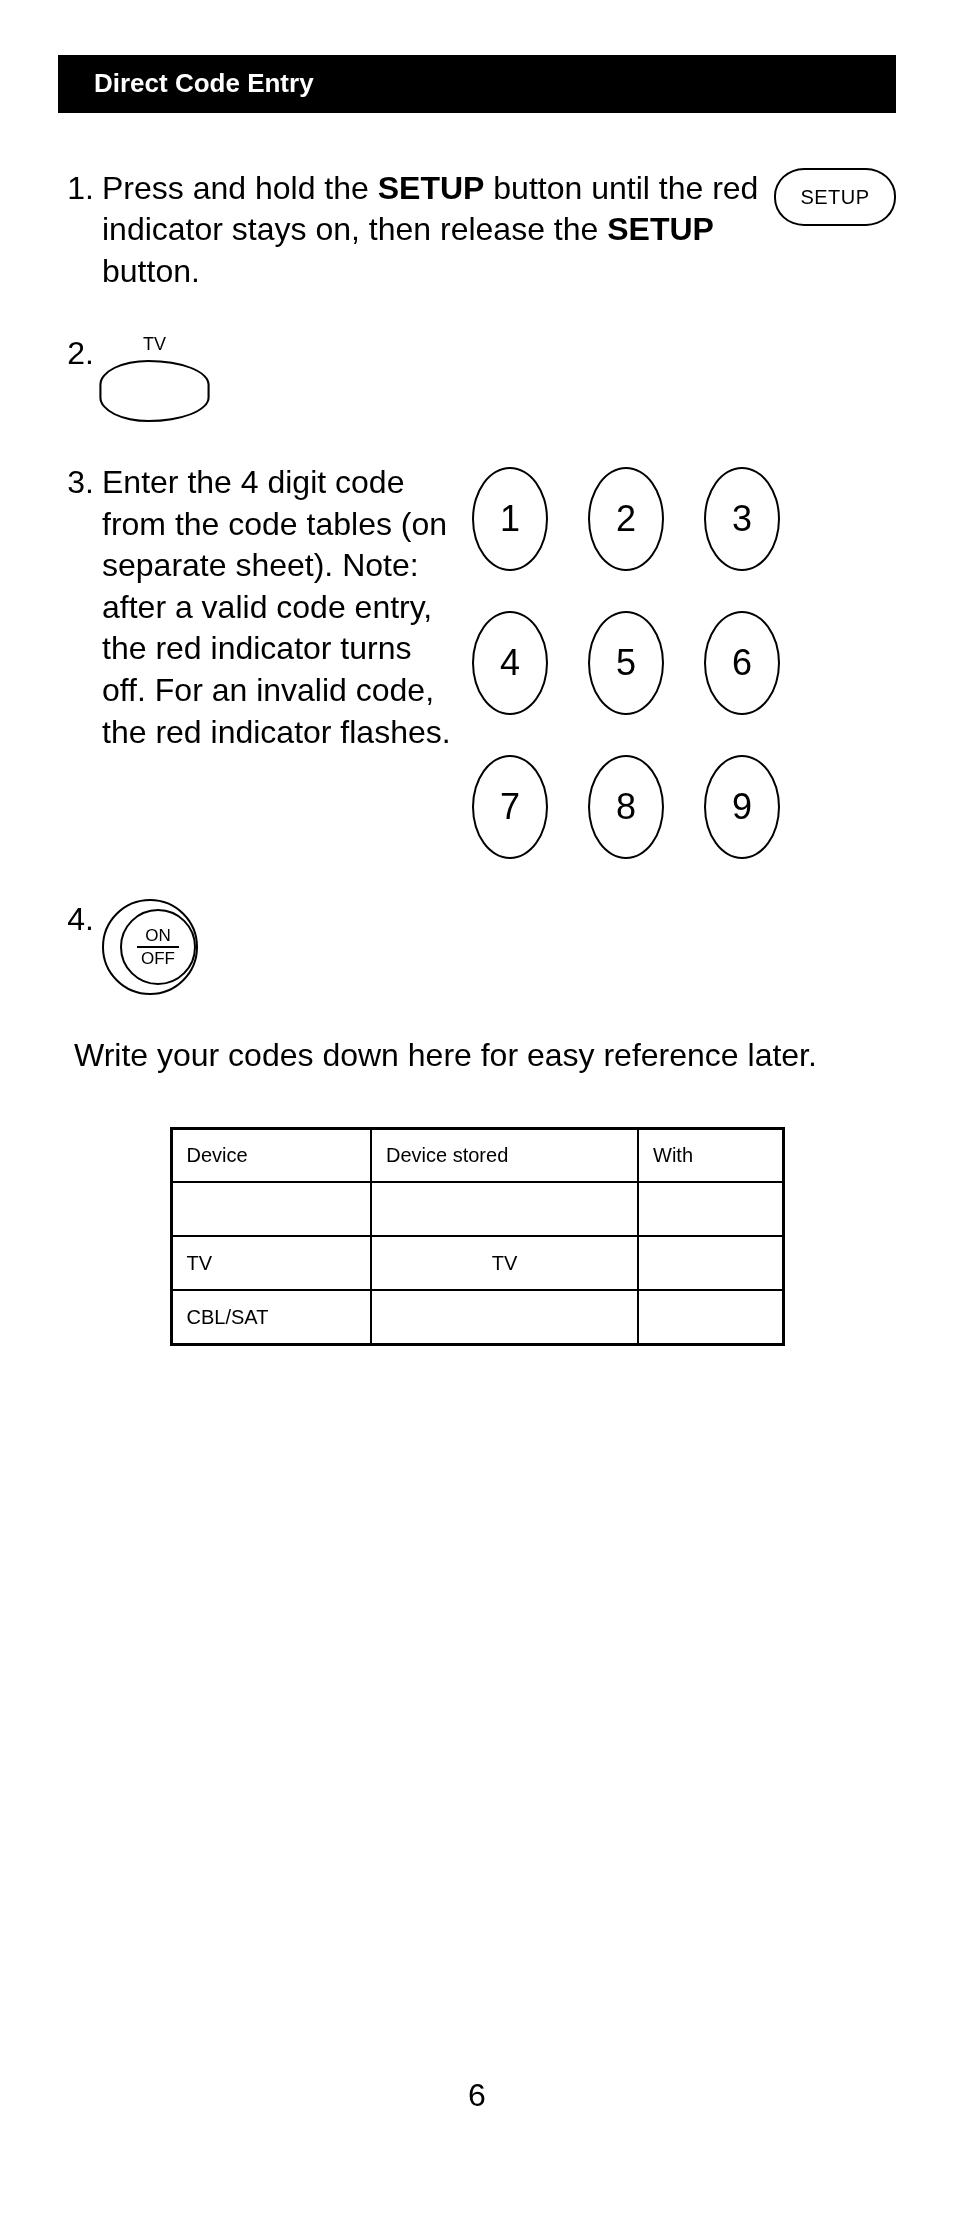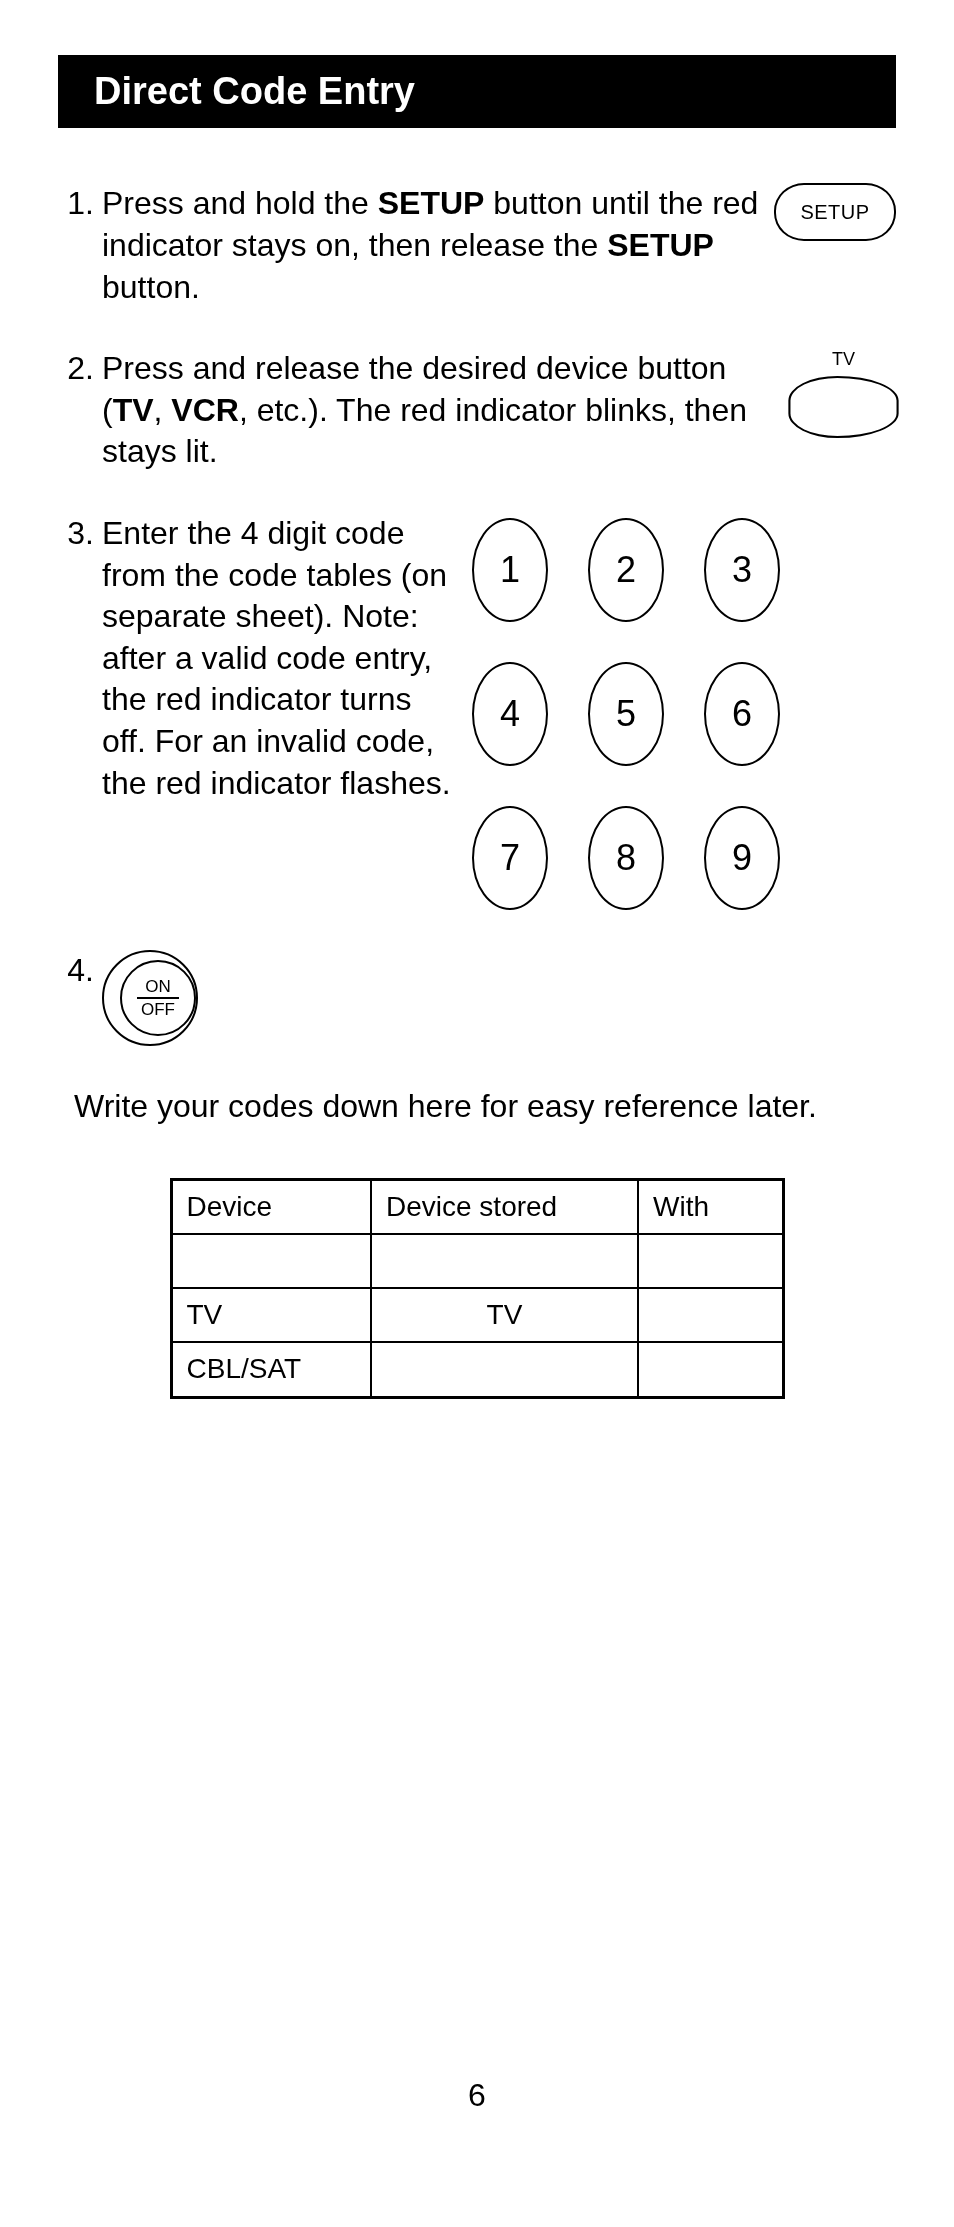--- a/index.html
+++ b/index.html
@@ -12,21 +12,21 @@
       font-size: 32px;
       line-height: 1.3;
     }
     .page {
       padding: 55px 58px 0 58px;
     }
     .title-bar {
       background: #000;
       color: #fff;
       font-weight: bold;
-      font-size: 38px;
+      font-size: 26px;
       padding: 12px 20px 12px 36px;
       margin-bottom: 55px;
     }
     .step {
       display: flex;
       align-items: flex-start;
       margin-bottom: 40px;
     }
     .step-num {
       min-width: 44px;
@@ -118,21 +118,21 @@
       margin: 30px 0 50px 16px;
     }
     .code-table {
       border-collapse: collapse;
       margin: 0 auto;
       border: 3px solid #000;
     }
     .code-table th, .code-table td {
       border: 2px solid #000;
       padding: 8px 14px;
-      font-size: 28px;
+      font-size: 20px;
       font-weight: normal;
       text-align: left;
       height: 54px;
     }
     .code-table th { font-weight: normal; }
     .col-device { width: 200px; }
     .col-stored { width: 267px; }
     .col-code { width: 145px; }
     .center { text-align: center !important; }
     .page-num {
@@ -157,23 +157,20 @@
     <div class="step-body">
       <span>Press and hold the </span><b>SETUP</b><span> button until the red indicator stays on, then release the </span><b>SETUP</b><span> button.</span>
     </div>
     <div class="step-icon-col">
       <div class="icon-setup">SETUP</div>
     </div>
   </div>
 
   <div class="step">
     <div class="step-num">2.</div>
-    <div class="step-body">
-      <span>Press and release the desired device button (</span><b>TV</b><span>, </span><b>VCR</b><span>, etc.). The red indicator blinks, then stays lit.</span>
-    </div>
     <div class="step-icon-col">
       <div class="icon-tv-wrap">
         <div class="tv-label">TV</div>
         <div class="icon-tv"></div>
       </div>
     </div>
   </div>
 
   <div class="step">
     <div class="step-num">3.</div>

